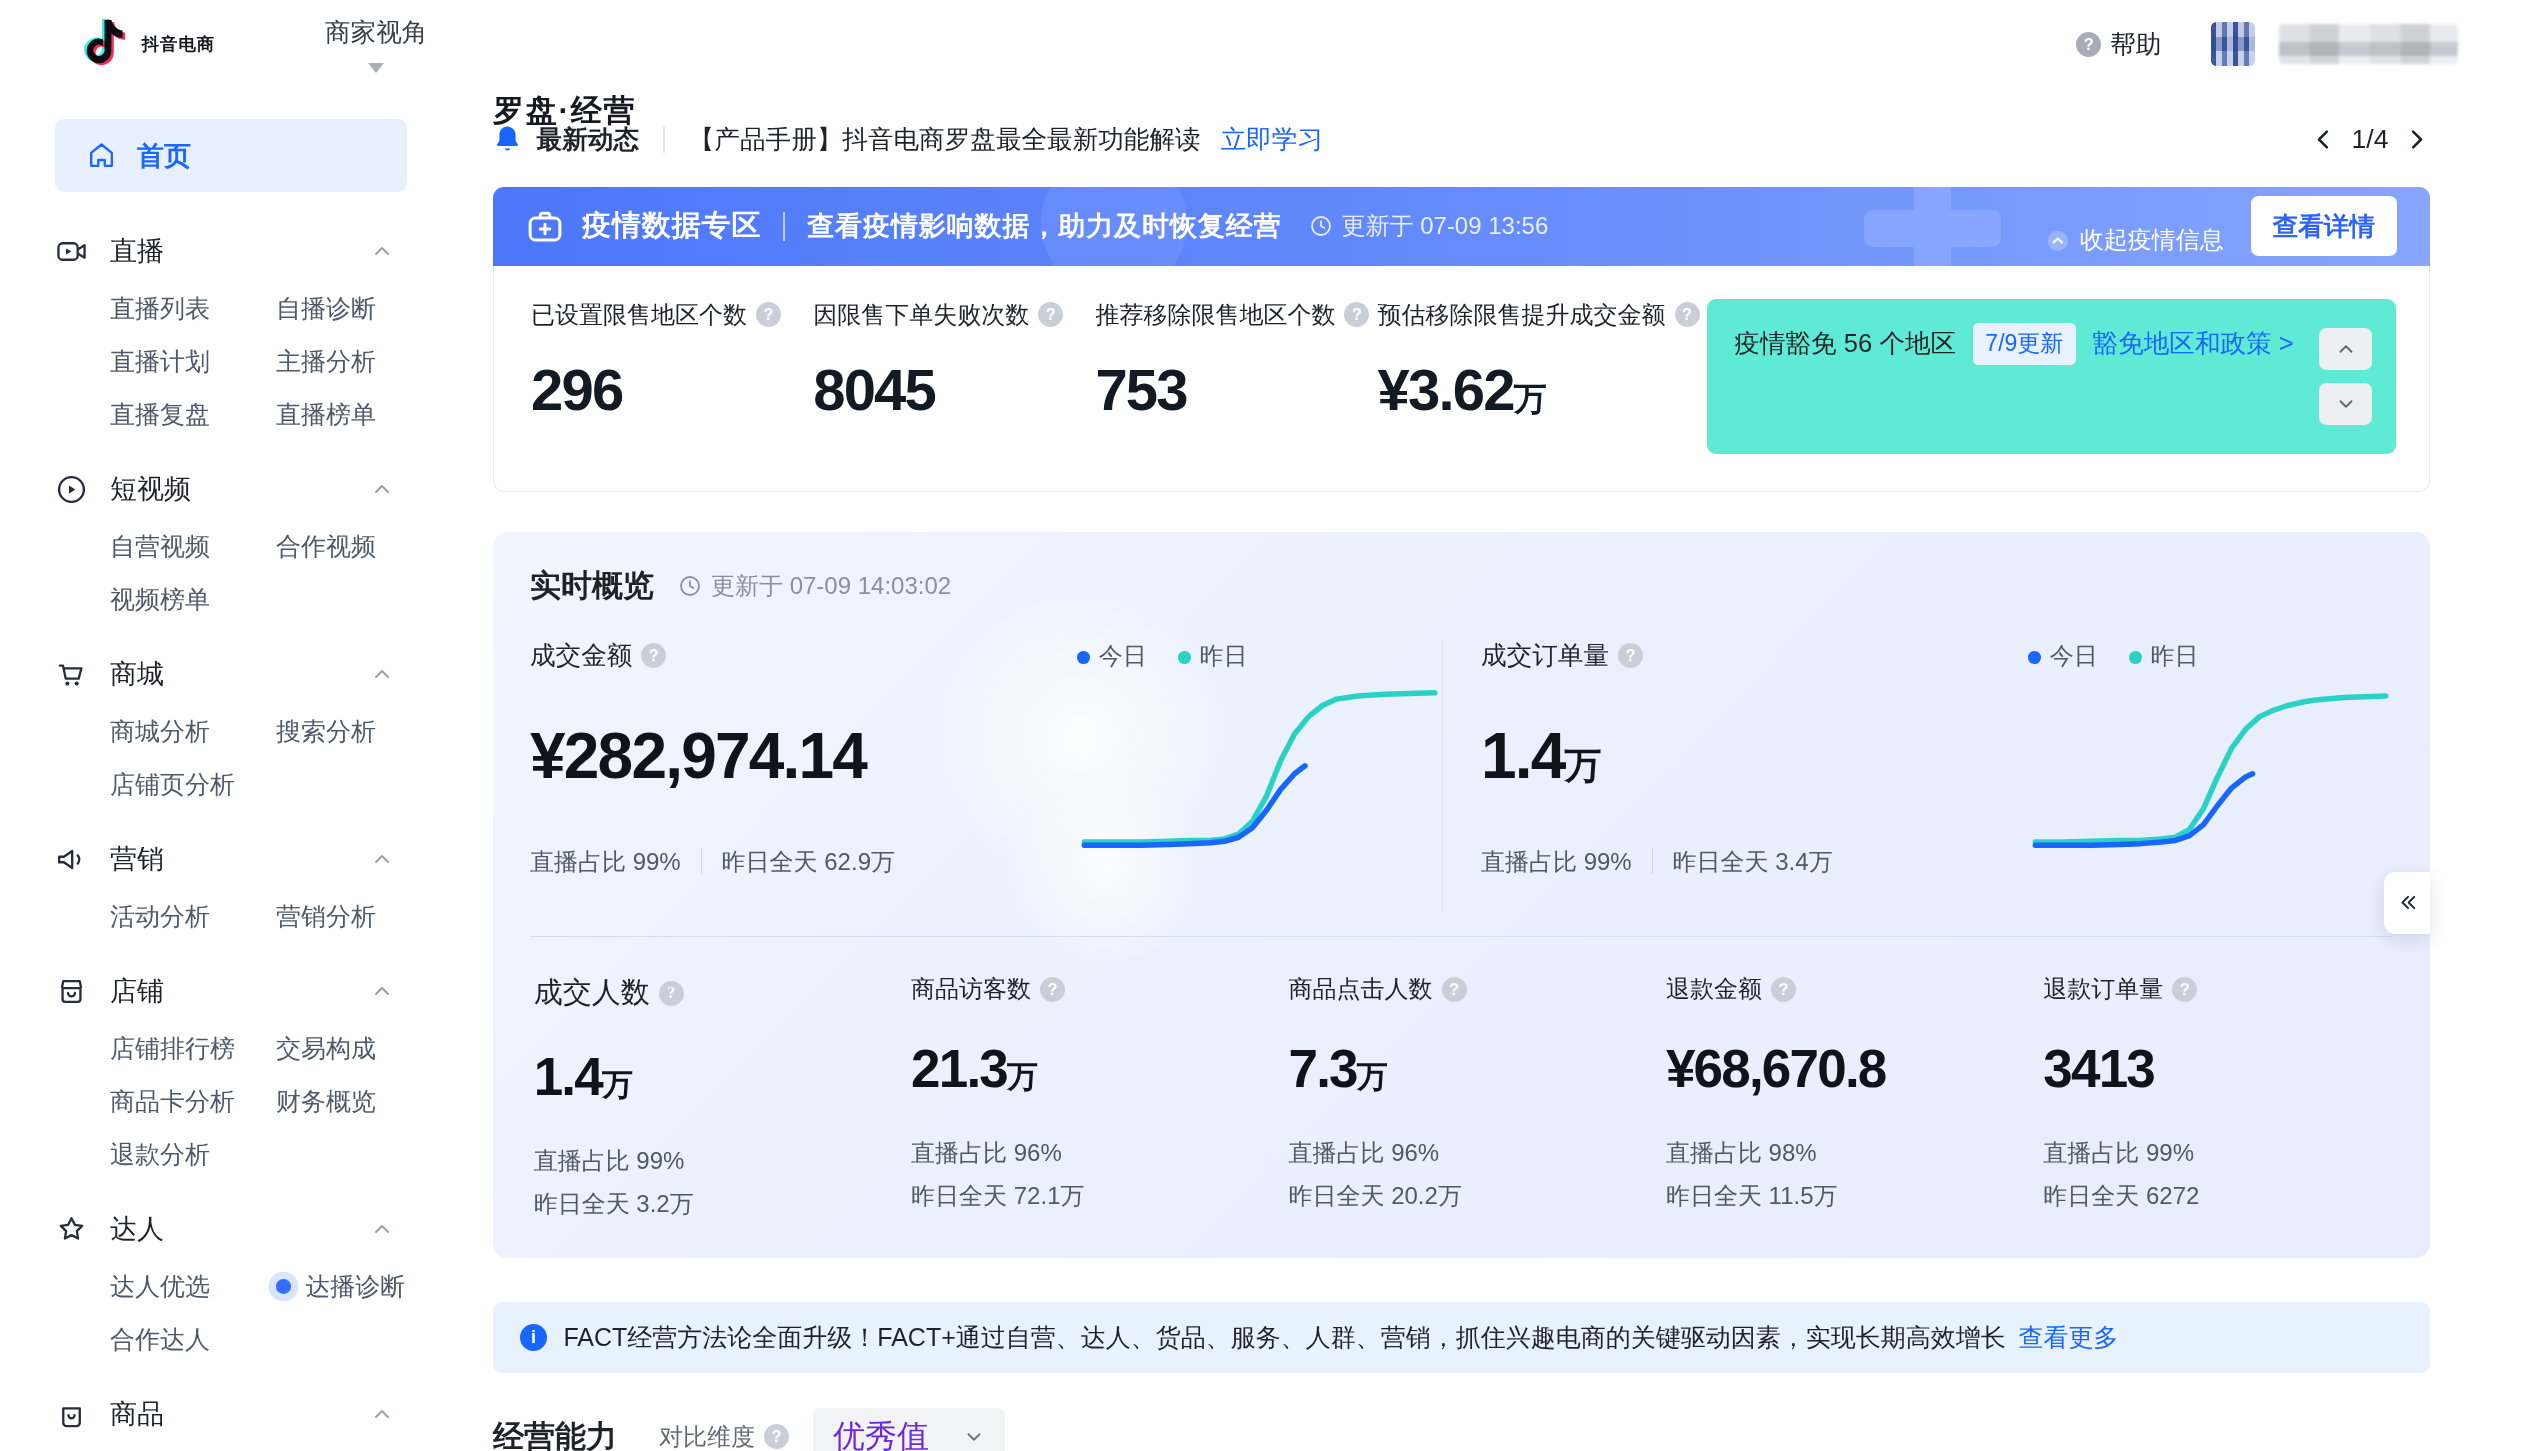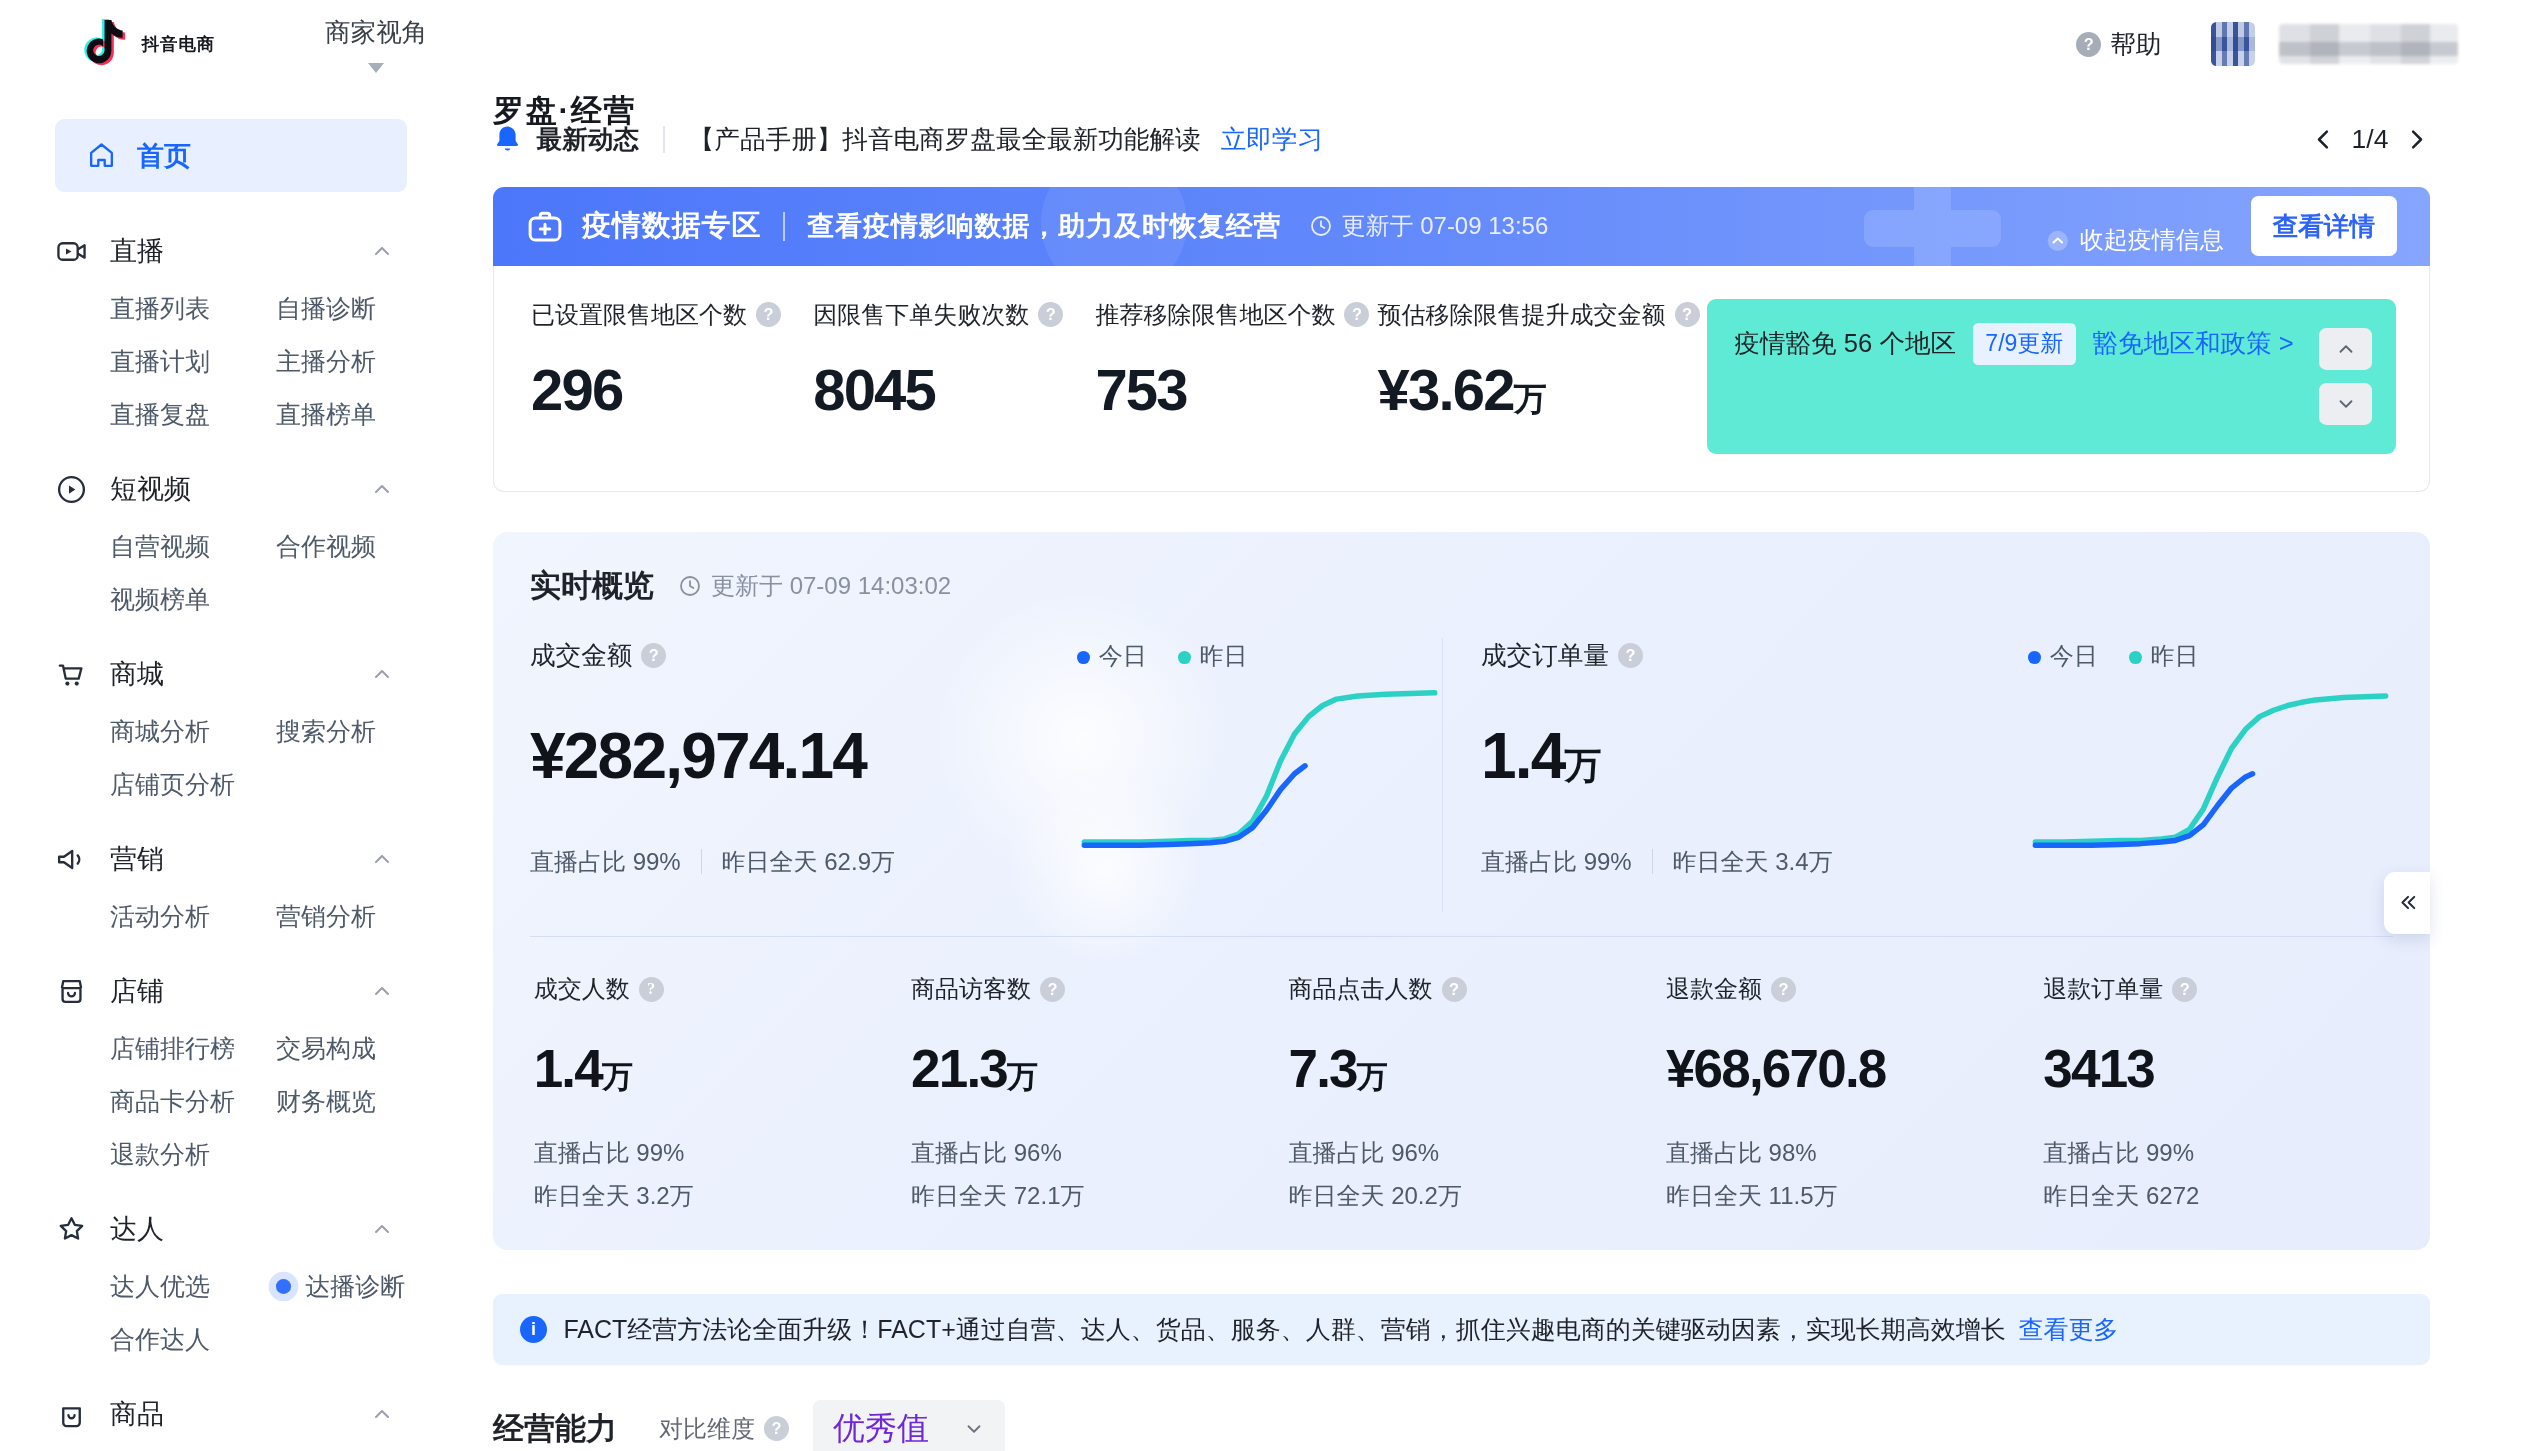--- a/index.html
+++ b/index.html
@@ -482,21 +482,21 @@
                 </svg>
               </div>
           </div>
         </div>
       </div>
 
       <div class="rt-sep"></div>
 
       <div class="rt-row2">
         <div class="tile">
-          <div class="metric-label" style="font-size:24px;font-family:Liberation Serif, serif;">
+          <div class="metric-label" style="font-size:29px;font-family:Liberation Serif, serif;">
             <span>成交人数</span>
             <span class="qmark light"></span>
           </div>
           <div class="tile-value"><span>1.4</span><span class="unit">万</span></div>
           <div class="tile-sub">直播占比 99%</div>
           <div class="tile-sub2">昨日全天 3.2万</div>
         </div>
         <div class="tile">
           <div class="metric-label" style="font-size:24px;">
             <span>商品访客数</span>

